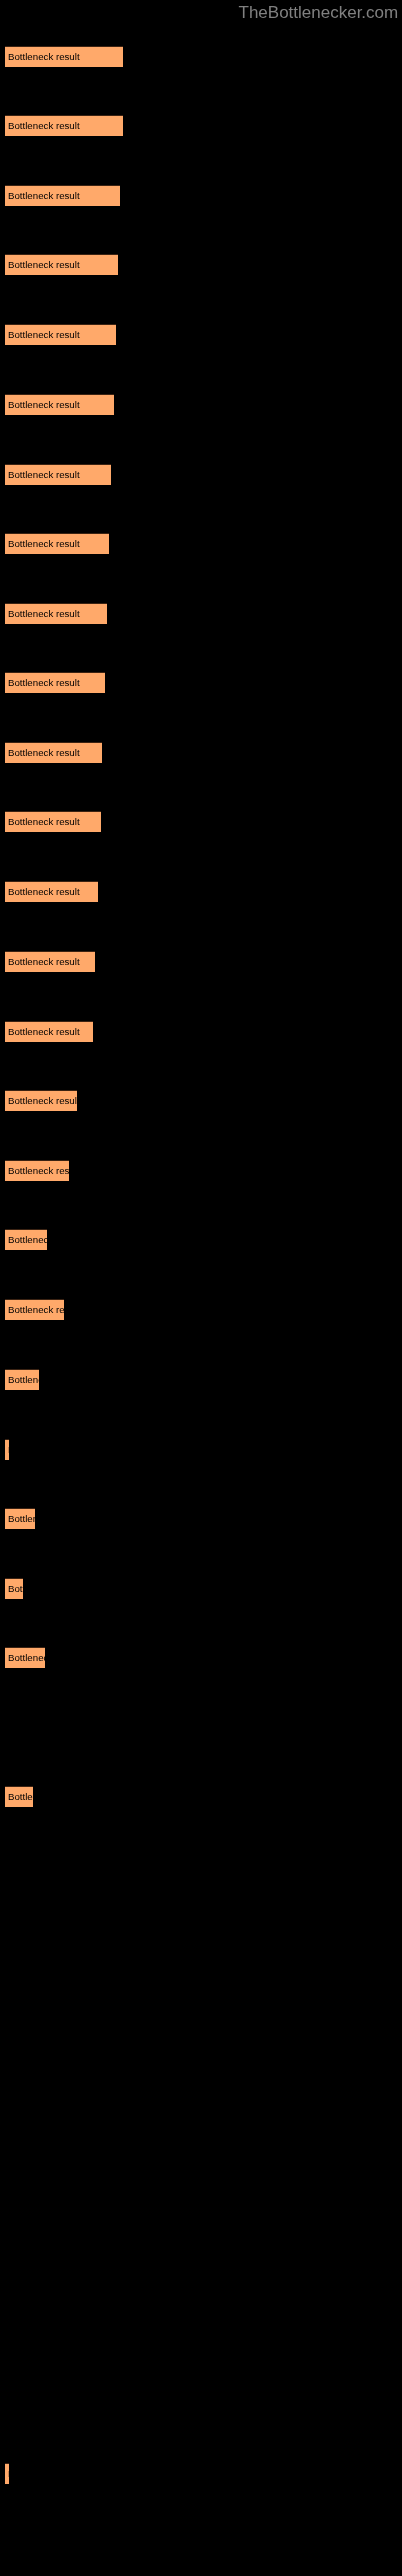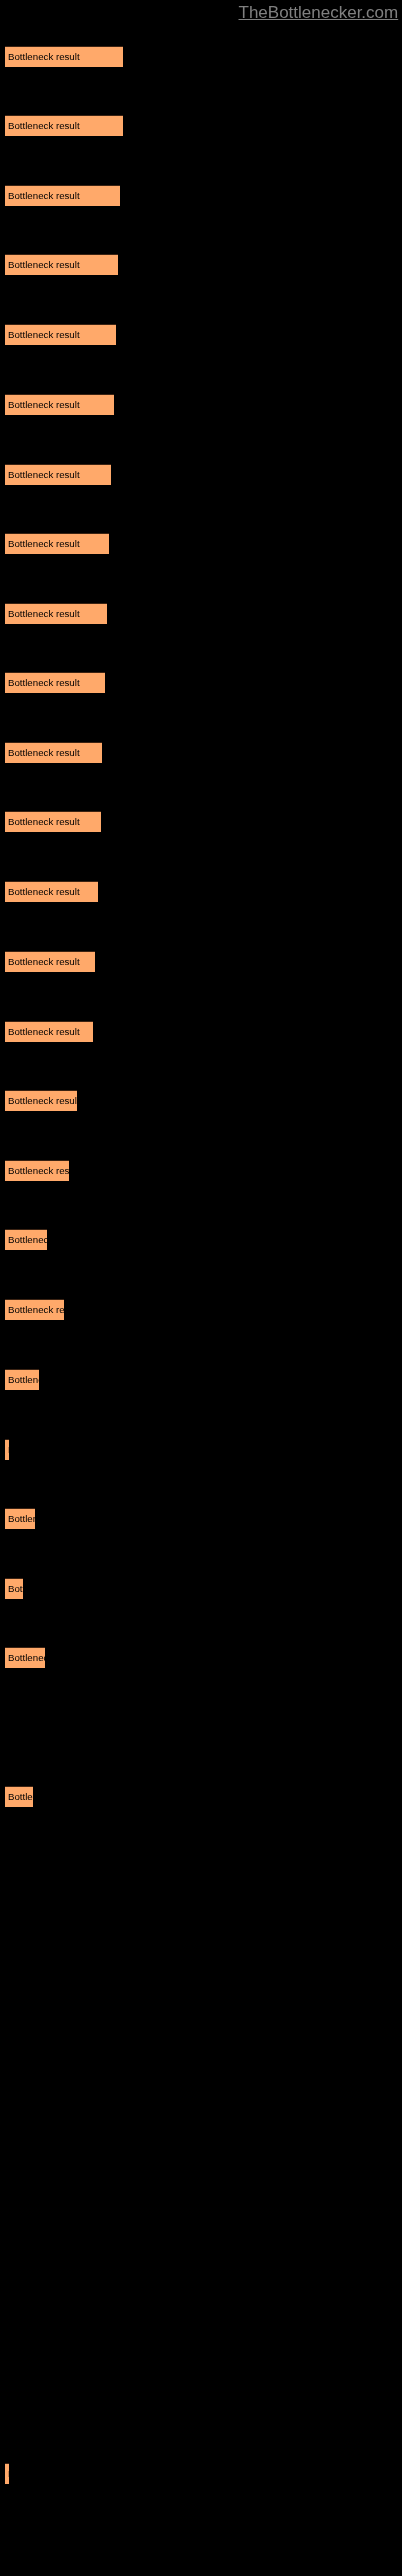--- a/index.html
+++ b/index.html
@@ -41,21 +41,21 @@
     color:#000000;
     white-space:nowrap;
     font-family:"Liberation Sans","DejaVu Sans",sans-serif;
   }
 </style>
 </head>
 <body style="background: rgb(0, 0, 0);">
 
 <div id="chart-root">
 
-  <div id="site-title" style="color: rgb(128, 128, 128); text-decoration: underline;">TheBottlenecker.com</div>
+  <div id="site-title" style="color: rgb(128, 128, 128);">TheBottlenecker.com</div>
 
   <div id="bars-container">
       <div class="bar-row" style="top: 0px;">
         <div class="bar" style="top: 46px; width: 118px; background: rgb(255, 169, 106); border-top-color: rgb(58, 34, 18);">
           <span class="bar-label" style="color: rgb(0, 0, 0);">Bottleneck result</span>
         </div>
       </div>
       <div class="bar-row" style="top: 0px;">
         <div class="bar" style="top: 115px; width: 118px; background: rgb(255, 169, 106); border-top-color: rgb(58, 34, 18);">
           <span class="bar-label" style="color: rgb(0, 0, 0);">Bottleneck result</span>

